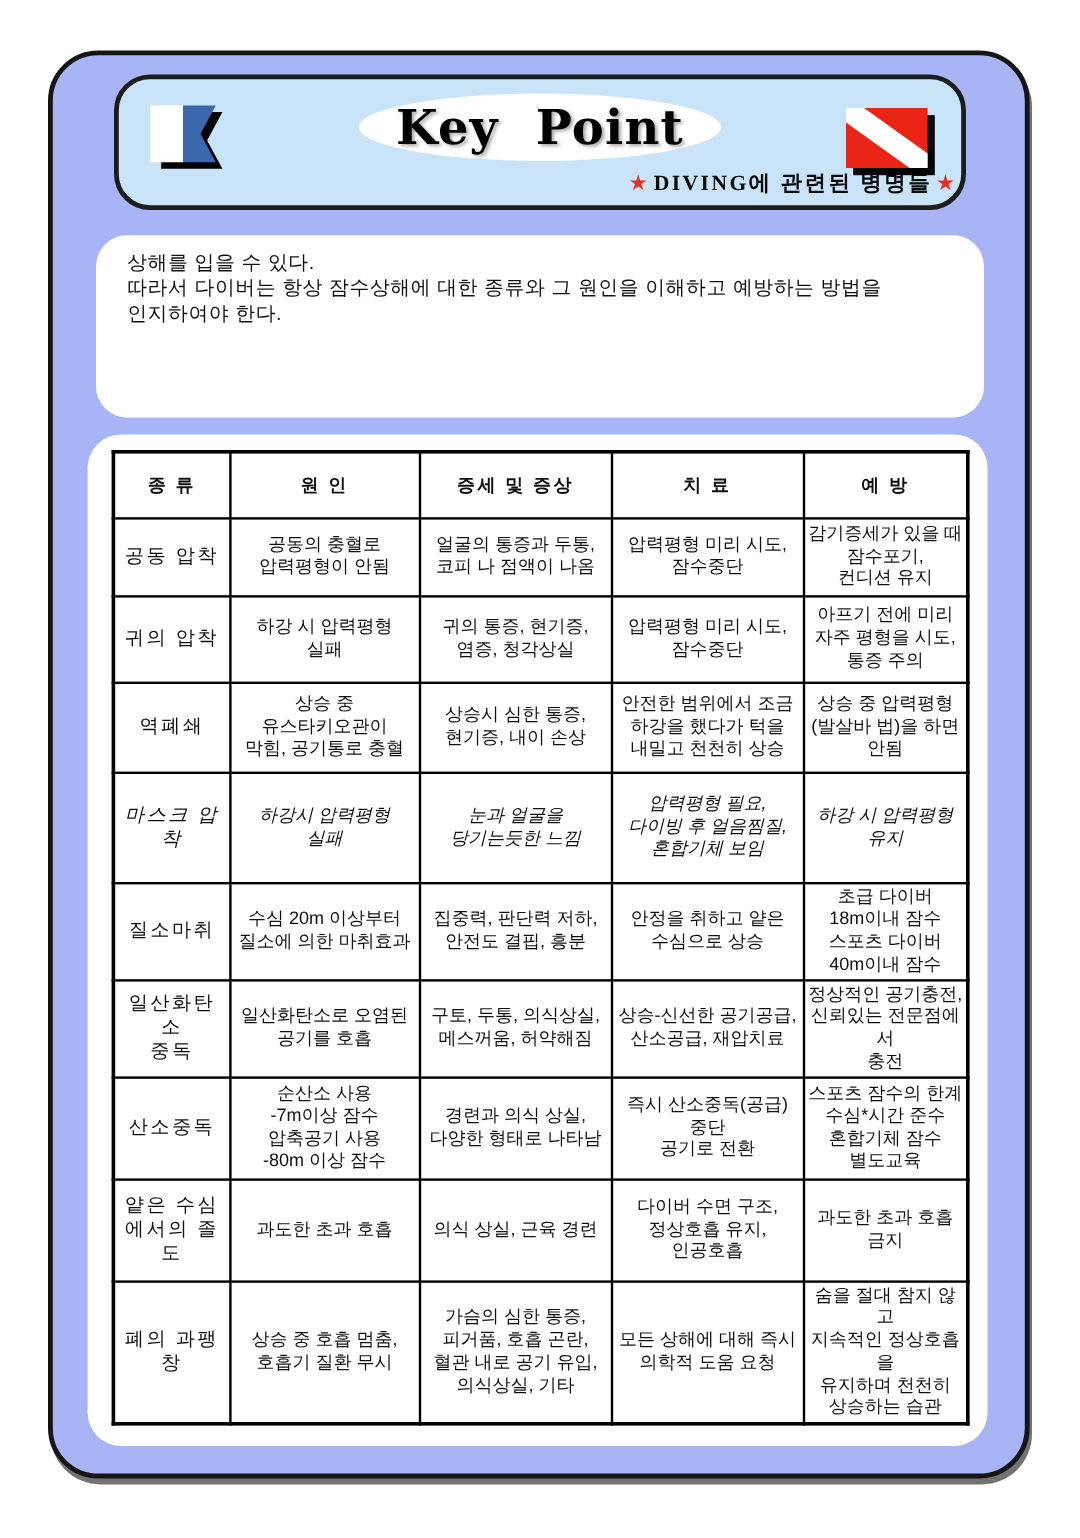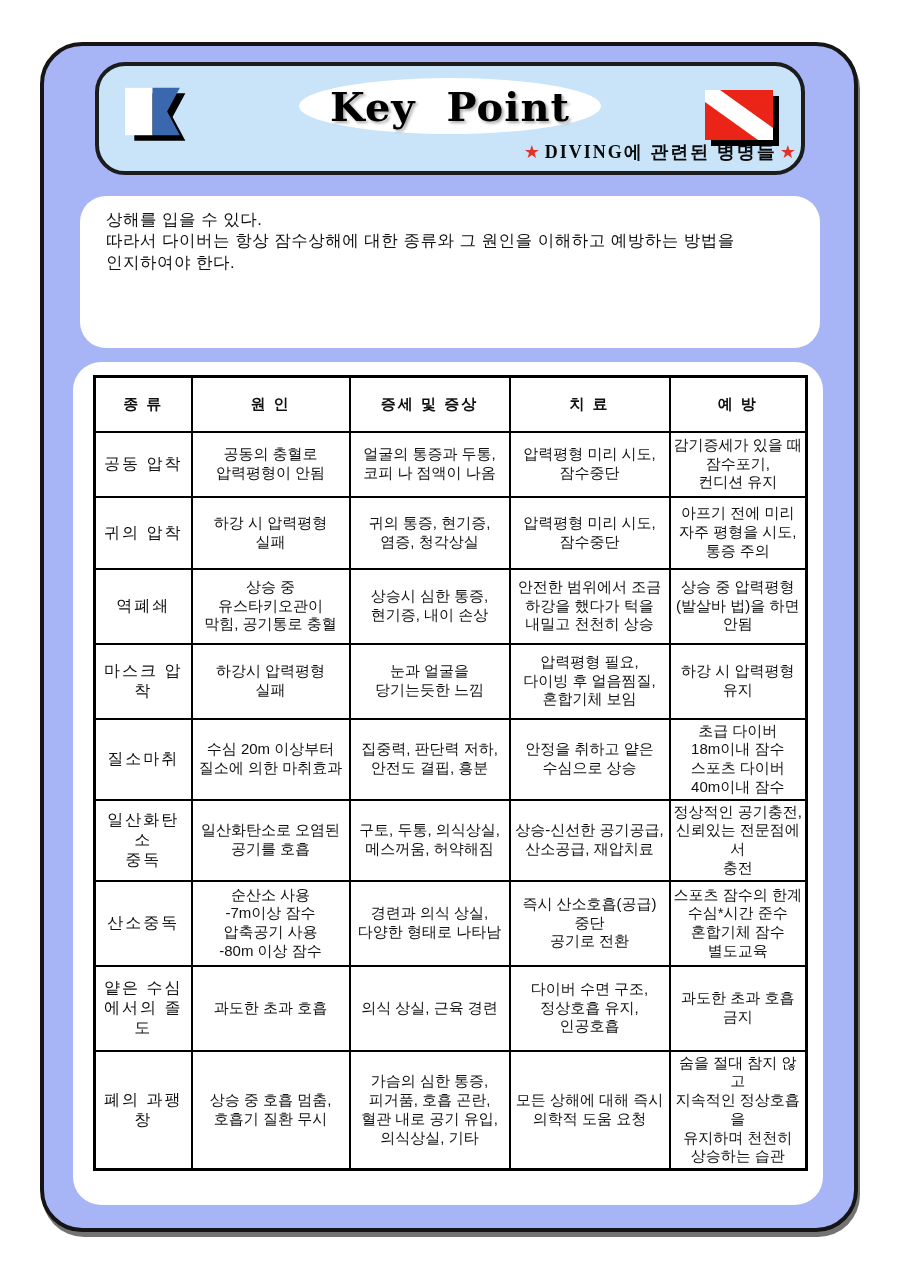--- a/index.html
+++ b/index.html
@@ -161,21 +161,21 @@
 막힘, 공기통로 충혈</td>
             <td class="cell-symptoms">상승시 심한 통증,
 현기증, 내이 손상</td>
             <td class="cell-treatment">안전한 범위에서 조금
 하강을 했다가 턱을
 내밀고 천천히 상승</td>
             <td class="cell-prevention">상승 중 압력평형
 (발살바 법)을 하면
 안됨</td>
           </tr>
-          <tr style="height: 75px;">
+          <tr style="height: 92px; font-style: italic;">
             <td class="cell-type">마스크 압착</td>
             <td class="cell-cause">하강시 압력평형
 실패</td>
             <td class="cell-symptoms">눈과 얼굴을
 당기는듯한 느낌</td>
             <td class="cell-treatment">압력평형 필요,
 다이빙 후 얼음찜질,
 혼합기체 보임</td>
             <td class="cell-prevention">하강 시 압력평형
 유지</td>
@@ -207,21 +207,21 @@
 충전</td>
           </tr>
           <tr style="height: 85px;">
             <td class="cell-type">산소중독</td>
             <td class="cell-cause">순산소 사용
 -7m이상 잠수
 압축공기 사용
 -80m 이상 잠수</td>
             <td class="cell-symptoms">경련과 의식 상실,
 다양한 형태로 나타남</td>
-            <td class="cell-treatment">즉시 산소호흡(공급)
+            <td class="cell-treatment">즉시 산소중독(공급)
 중단
 공기로 전환</td>
             <td class="cell-prevention">스포츠 잠수의 한계
 수심*시간 준수
 혼합기체 잠수
 별도교육</td>
           </tr>
           <tr style="height: 85px; margin-left: 16px;">
             <td class="cell-type">얕은 수심
 에서의 졸도</td>

